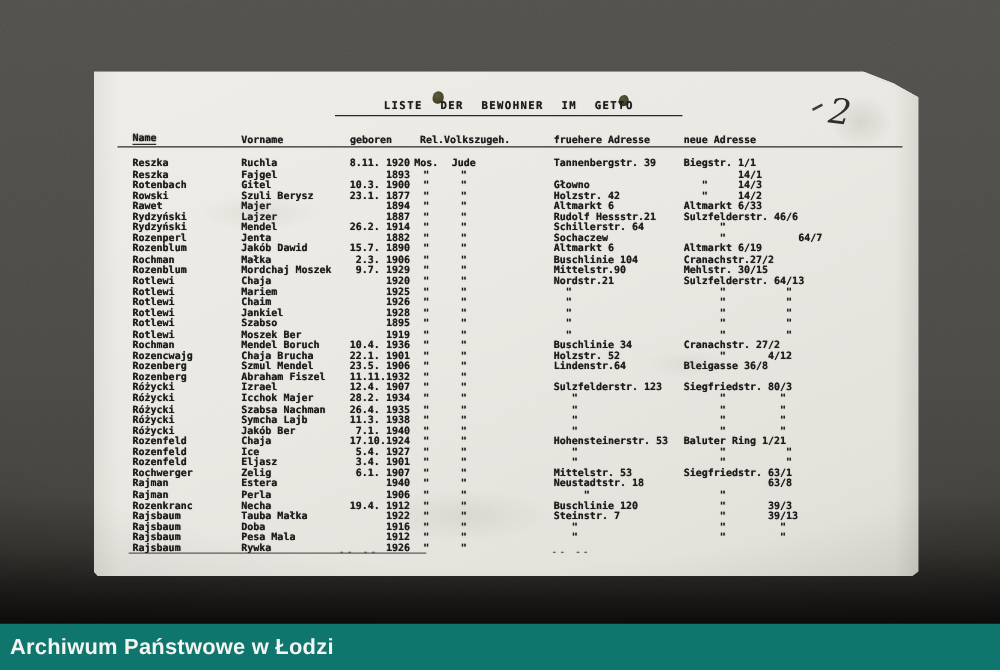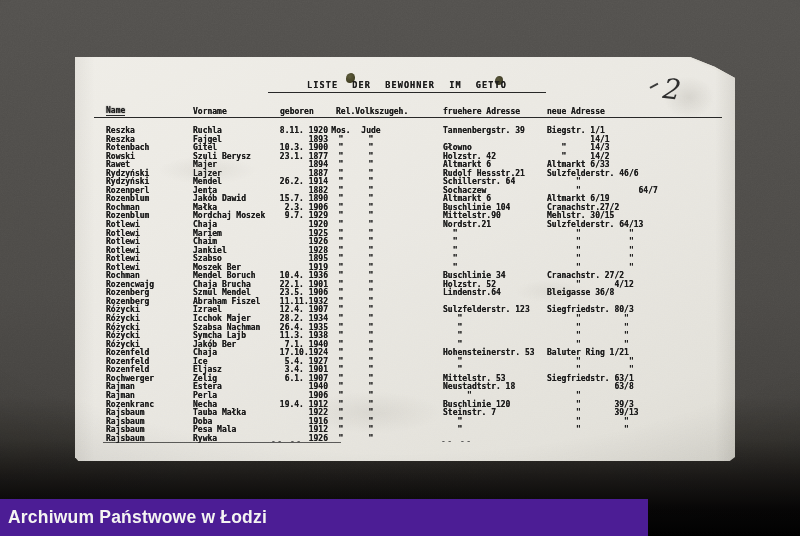--- a/index.html
+++ b/index.html
@@ -67,21 +67,21 @@
   .c-rel{left:253px;width:26px;text-align:center;}
   .c-volk{left:283px;width:26px;text-align:center;}
   .c-alt{left:368px;width:102px;}
   .c-neu{left:472px;width:186px;}
 
   .dashes{position:absolute;font-size:8px;color:#555;letter-spacing:1.5px;font-weight:normal;}
   .dashes-a{left:196px;top:380px;}
   .dashes-b{left:366px;top:380px;}
 
   
-  .caption-bar{position:absolute;left:0;bottom:0;width:648px;height:37px;background:#4c1d95;z-index:10;}
+  .caption-bar{position:absolute;left:0;bottom:0;width:800px;height:37px;background:#0f766e;z-index:10;}
   .caption-bar span{display:inline-block;margin-left:8px;line-height:36px;
     font-family:"Liberation Sans",sans-serif;font-weight:bold;font-size:17.5px;
     letter-spacing:.2px;color:#f4f4f2;}
 </style>
 </head>
 <body>
 
 <div class="paper">
   <div class="fold"></div>
   <div class="paper-content">

